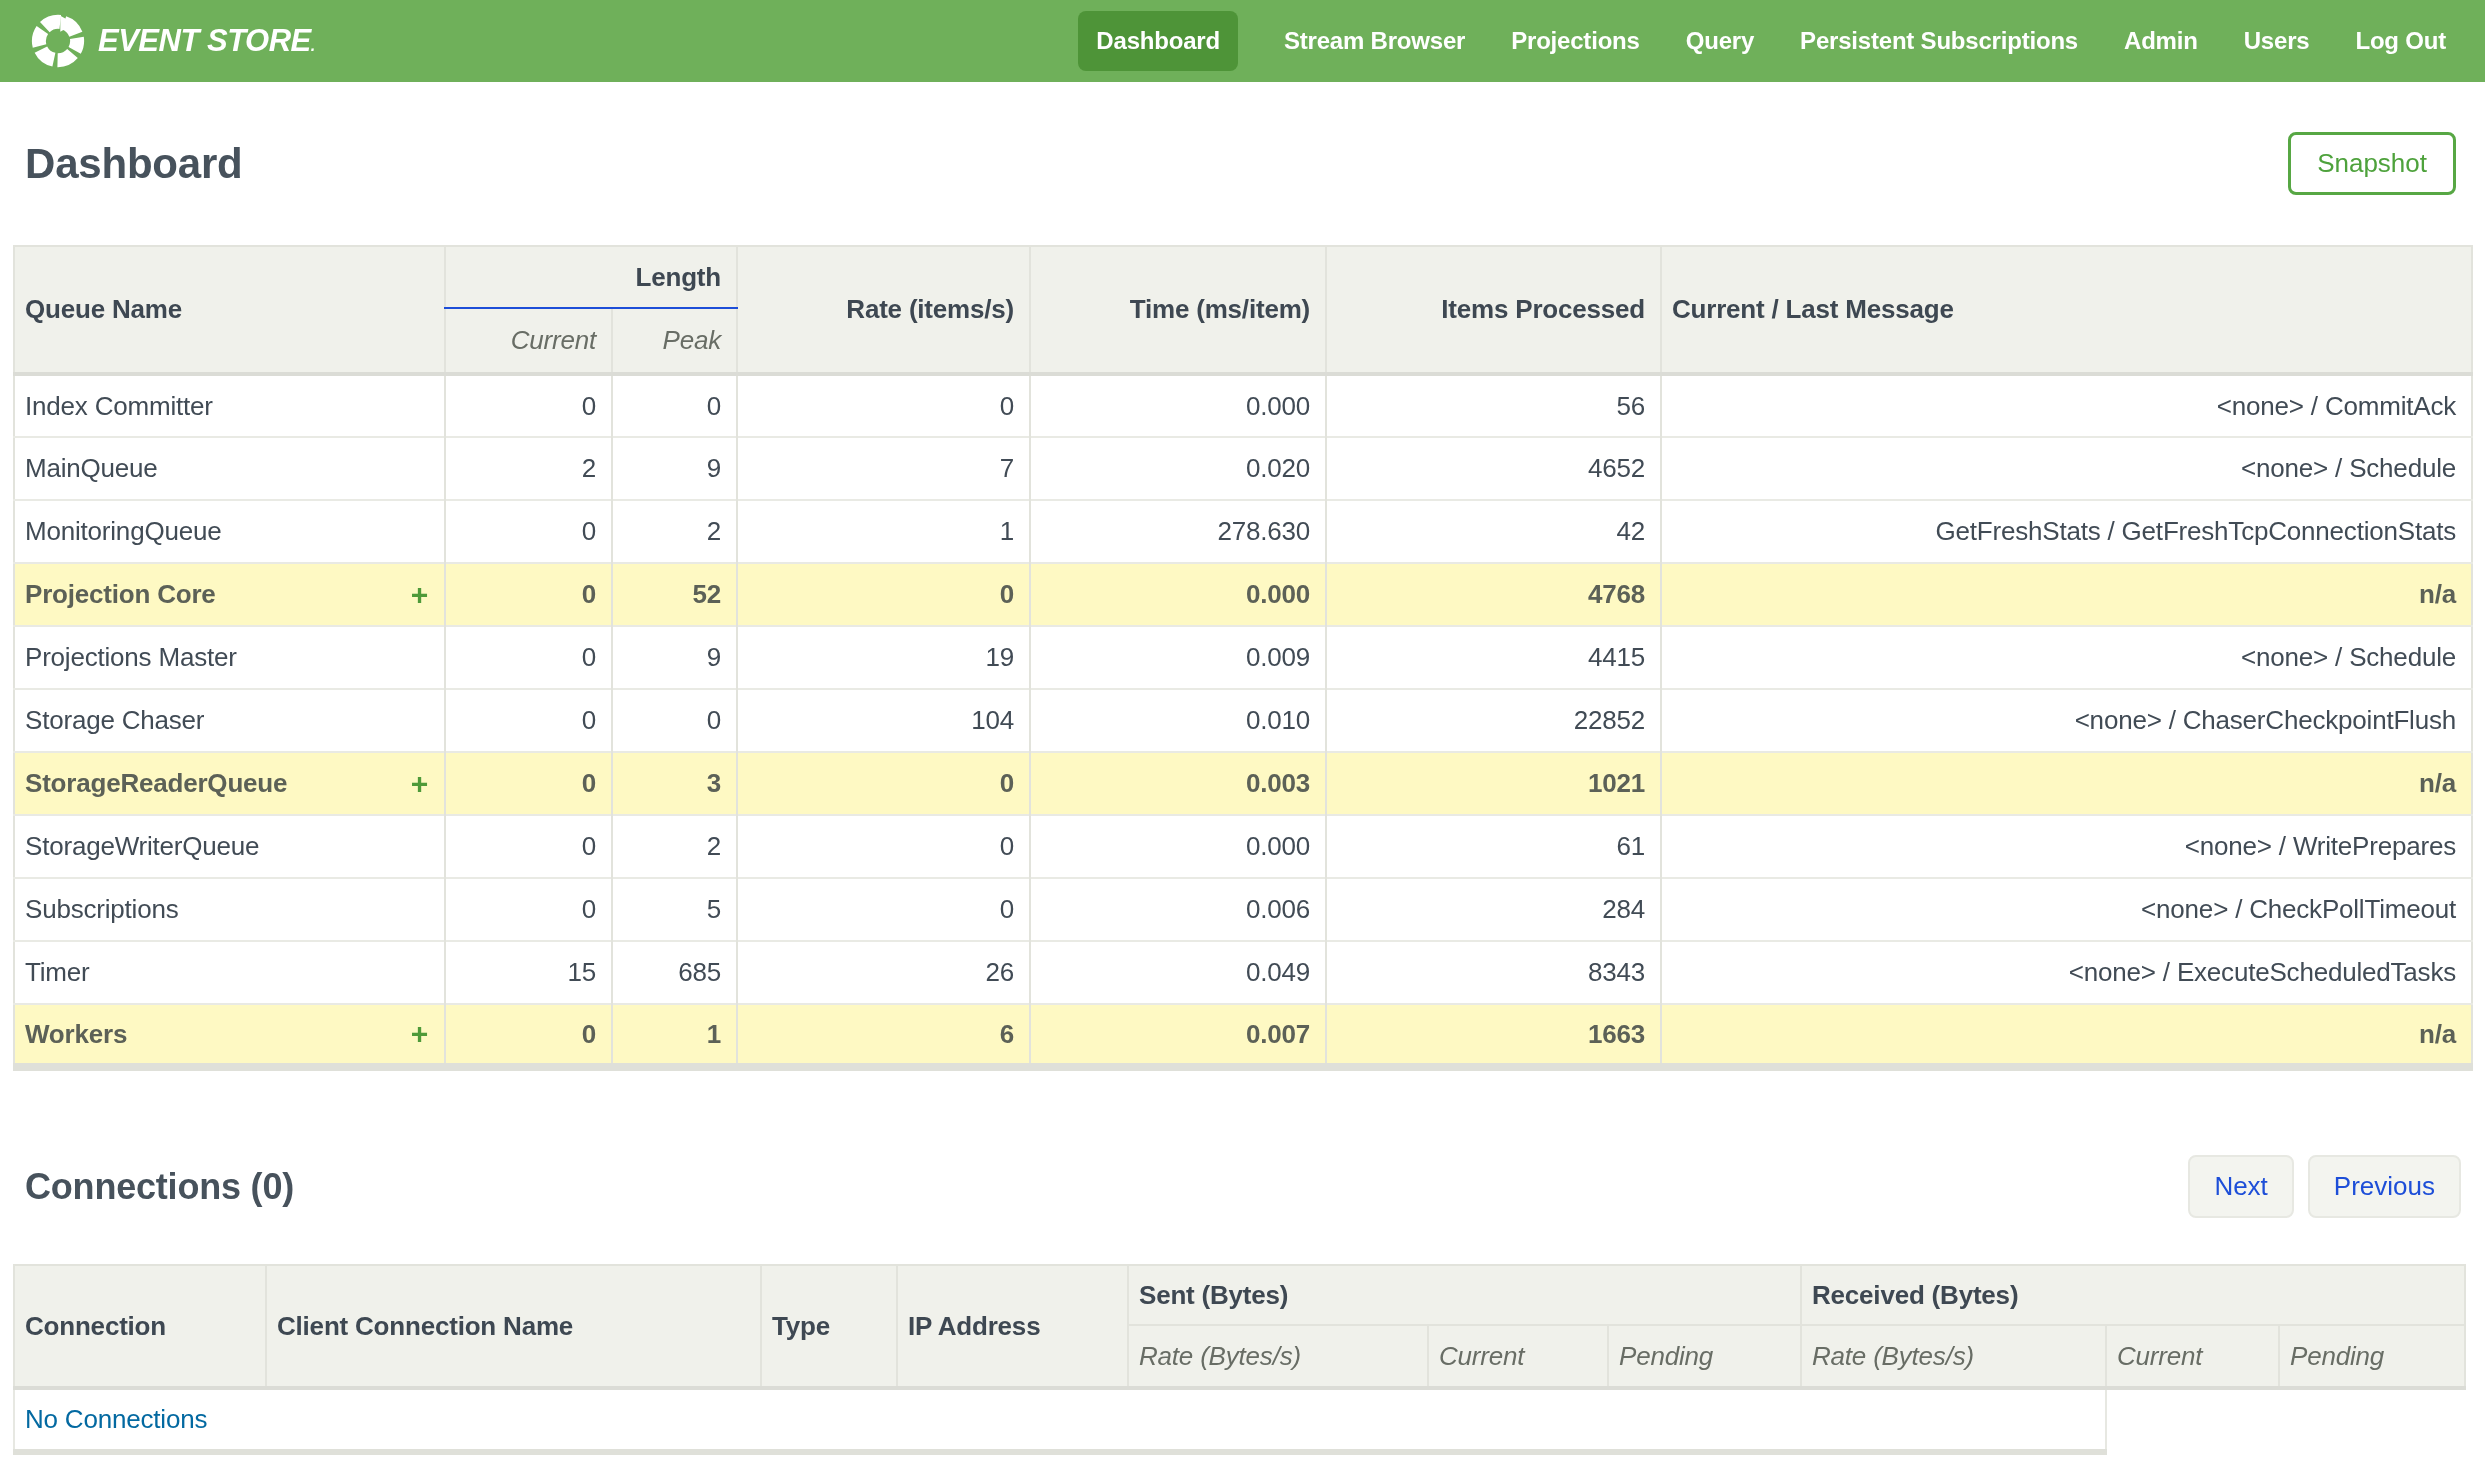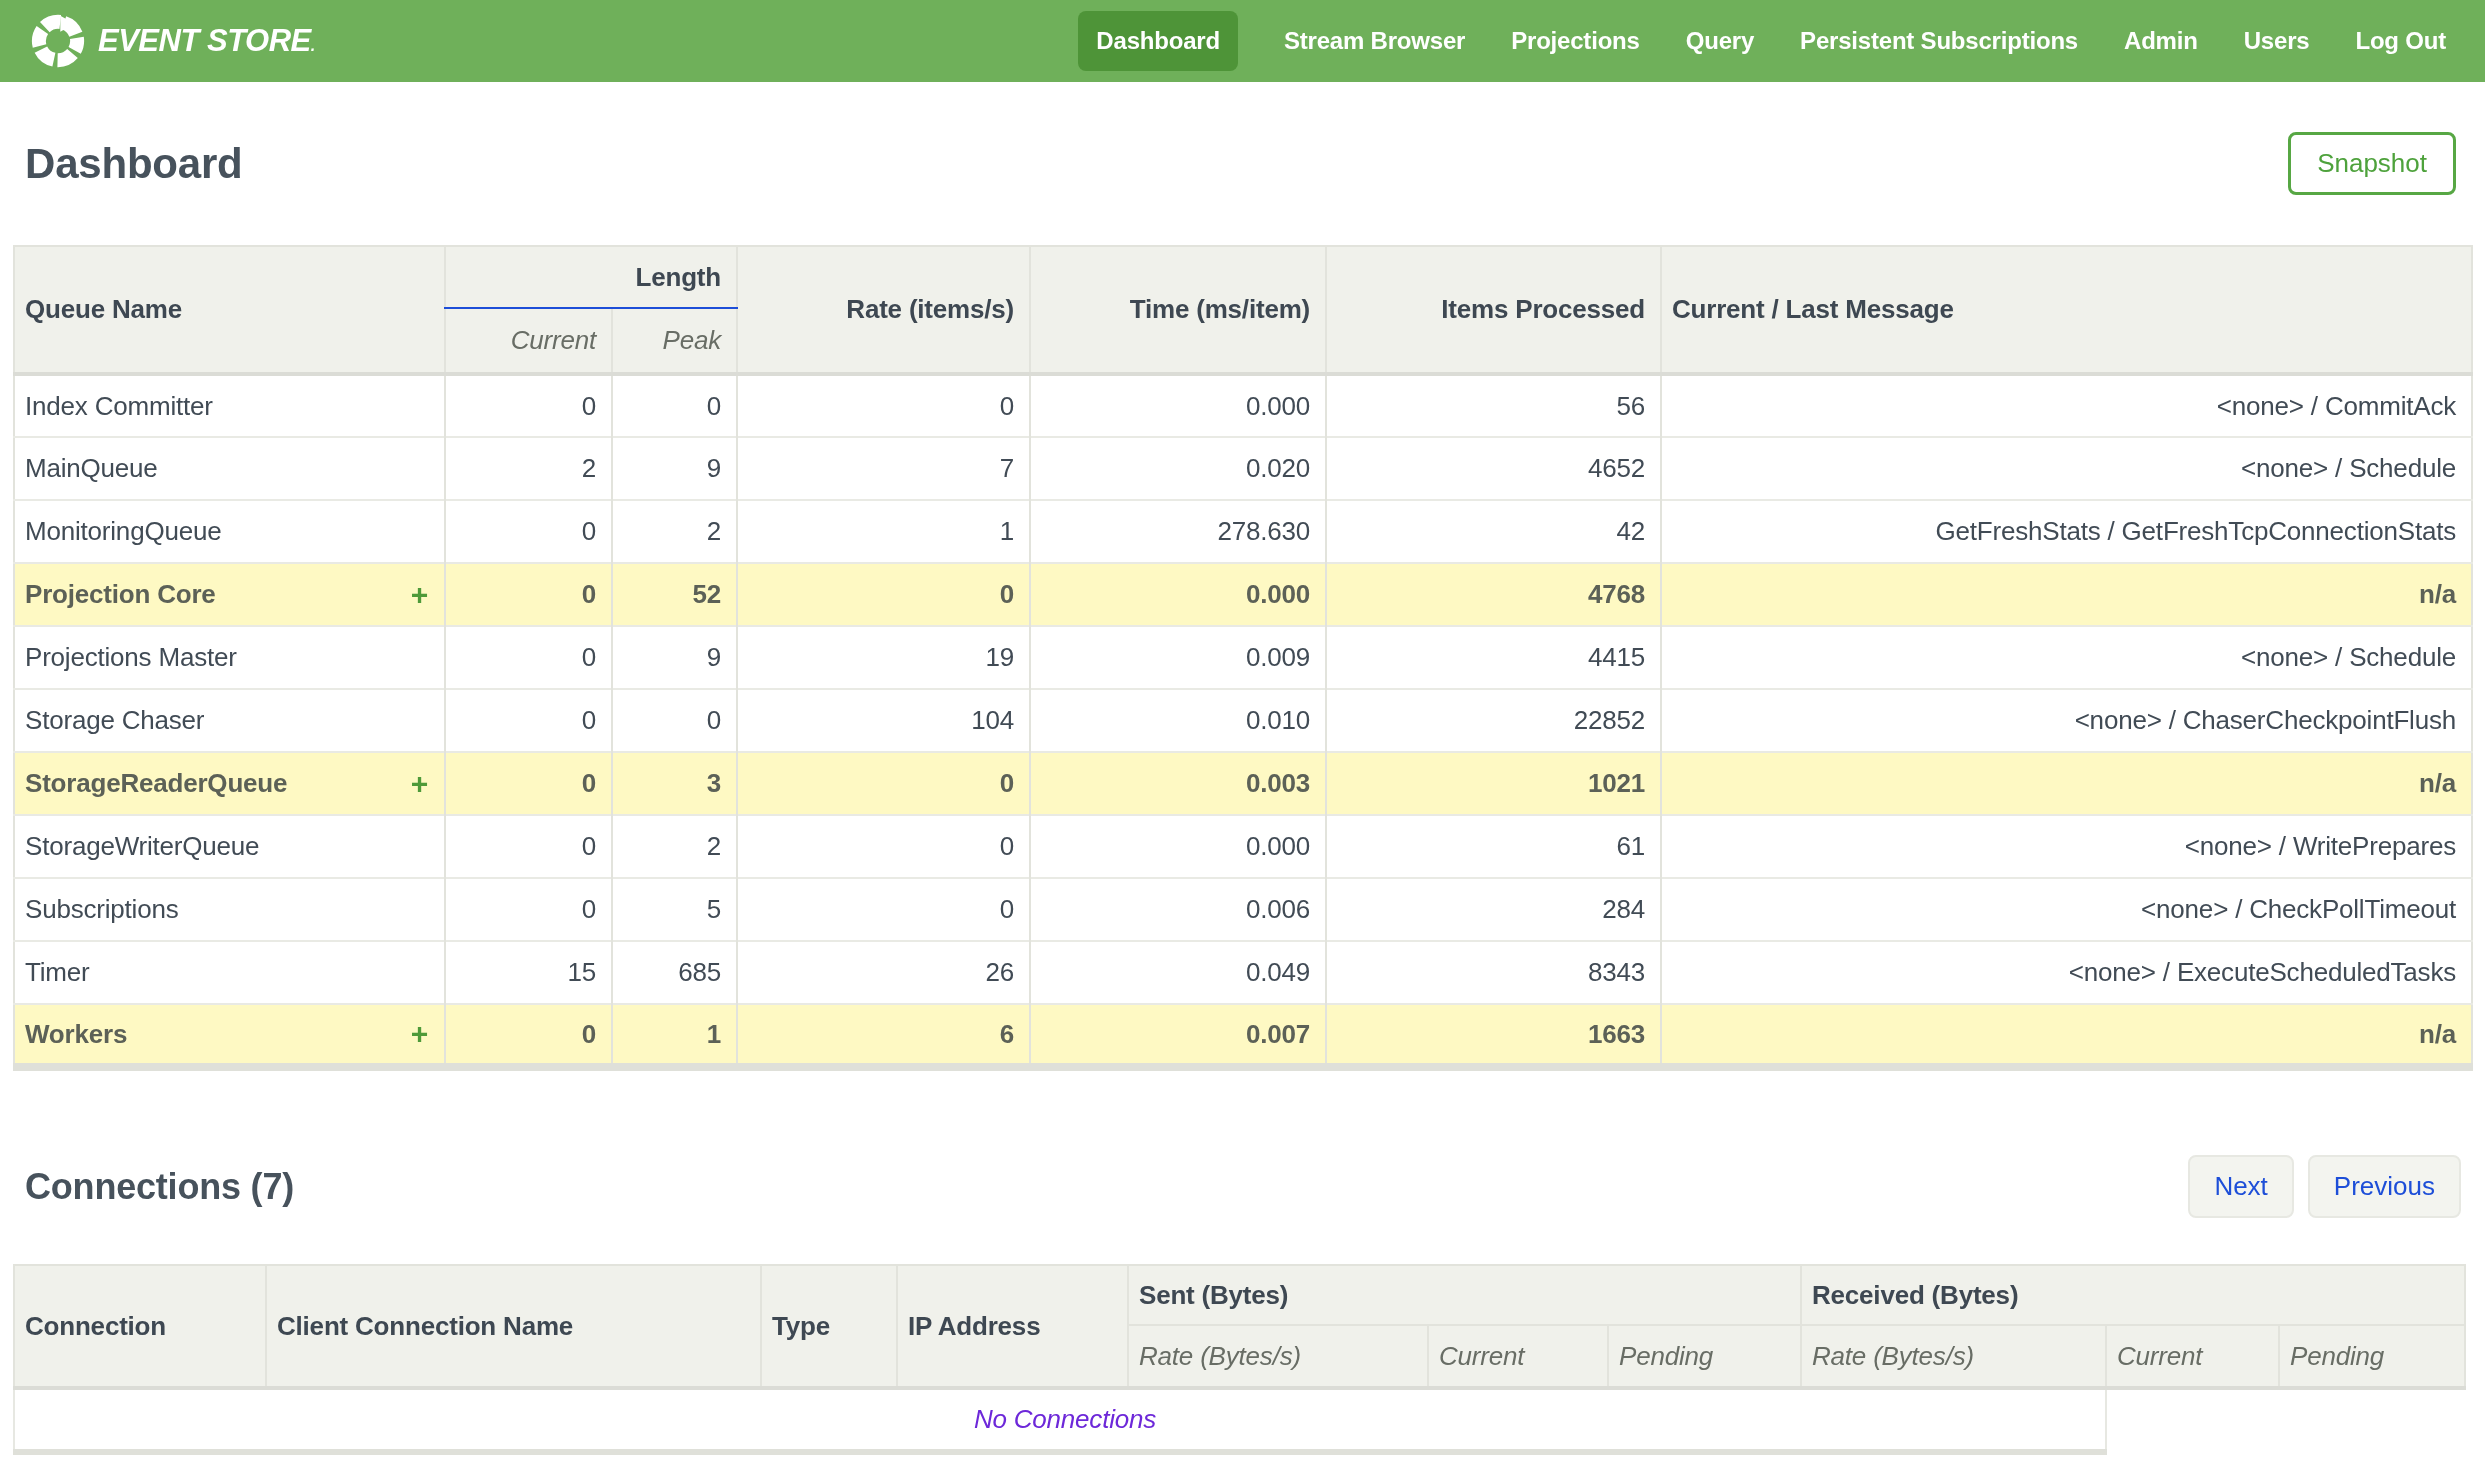--- a/index.html
+++ b/index.html
@@ -80,21 +80,21 @@
     font-family:inherit; font-size:26px; color:#1d4ed8; background:#F3F4EF;
     border:2px solid #E7E8E2; border-radius:8px; padding:14px 24px;
   }
 
   .ctbl { width:2453px; margin:46px 0 0 13px; }
   .ctbl thead { border-bottom:4px solid #DBDCD6; }
   .ctbl thead th { border:2px solid #E2E3DC; text-align:left; padding:0 15px 0 10px; }
   .ctbl .crow1 th { height:60px; }
   .ctbl .crow2 th { height:63px; font-style:italic; font-weight:normal; color:#686D65; }
   .no-conn td {
-    height:64px; font-style:italic; color:#6d28d9; text-align:center;
+    height:64px; color:#0369a1; text-align:left;
     border:2px solid #E7E8E2; border-bottom:6px solid #DFE0D9;
     padding:0 0 0 10px; background:#fff;
   }
   .no-conn td.ghost { border:none; background:#fff; }
 </style>
 </head>
 <body>
 
 <div class="navbar">
   <div class="logo">
@@ -242,21 +242,21 @@
         <td class="num vb">1</td>
         <td class="num vb">6</td>
         <td class="num vb">0.007</td>
         <td class="num vb">1663</td>
         <td class="num vb">n/a</td>
       </tr>
     </tbody>
 </table>
 
 <div class="conn-head">
-  <div class="h2">Connections (7)</div>
+  <div class="h2">Connections (0)</div>
   <div class="pager">
     <button class="btn-disabled" disabled="">Next</button>
     <button class="btn-disabled" disabled="">Previous</button>
   </div>
 </div>
 
 <table class="ctbl">
   <colgroup>
     <col style="width:252px">
       <col style="width:495px">

